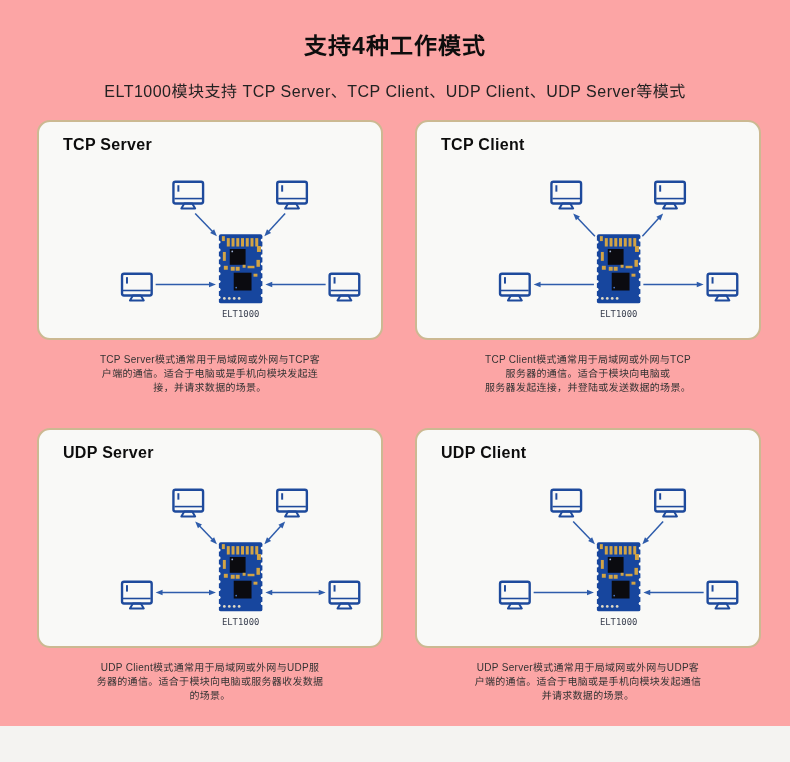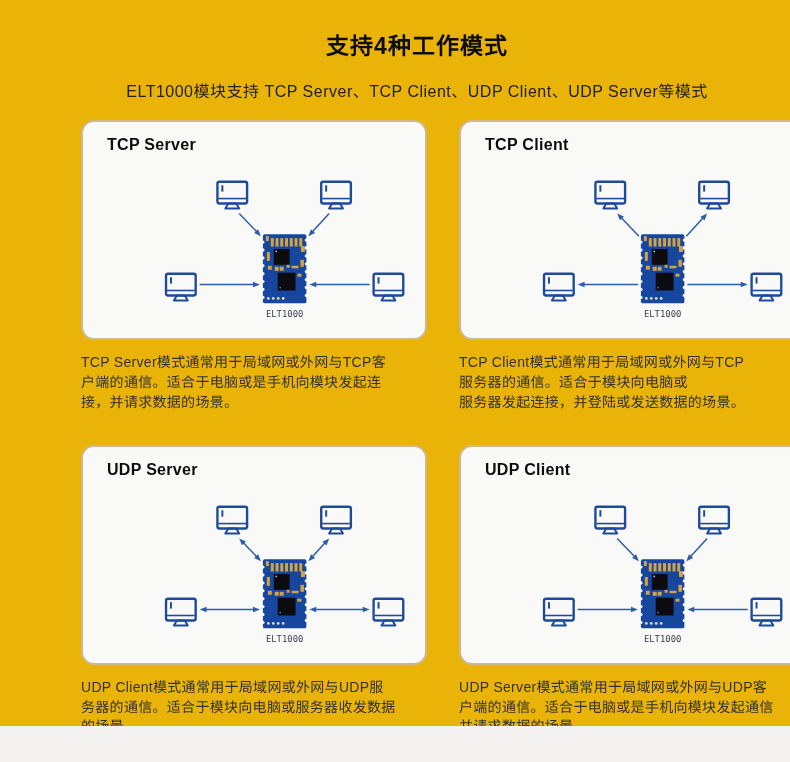--- a/index.html
+++ b/index.html
@@ -5,23 +5,22 @@
   * { box-sizing: border-box; margin: 0; padding: 0; }
   html, body { width: 790px; }
   body {
     font-family: "Liberation Sans", "DejaVu Sans", sans-serif;
     background: #f4f3f1;
     color: #1a1a1a;
   }
   .page {
     width: 790px;
     height: 726px;
-    background: #eab308;
+    background: #fca5a5;
     overflow: hidden;
-    padding-left: 44px;
   }
   header { text-align: center; padding-top: 27px; }
   h1.page-title {
     font-size: 23px;
     font-weight: 700;
     letter-spacing: 1px;
     color: #0d0d0d;
   }
   .subtitle {
     margin-top: 17px;
@@ -49,24 +48,25 @@
     margin: 14px 0 0 24px;
     font-size: 16px;
     font-weight: 700;
     letter-spacing: 0.3px;
     color: #0d0d0d;
     height: 20px;
   }
   svg.diagram { display: block; margin-top: 6px; width: 342px; height: 172px; }
   .desc {
     margin-top: 13px;
-    font-size: 14px;
+    font-size: 10px;
     line-height: 1.42;
     letter-spacing: 0.3px;
     color: #333;
+    text-align: center;
     white-space: pre-line;
   }
 </style>
 </head>
 <body>
 
 <div class="page">
   <header>
     <h1 class="page-title">支持4种工作模式</h1>
     <p class="subtitle">ELT1000模块支持 TCP Server、TCP Client、UDP Client、UDP Server等模式</p>

